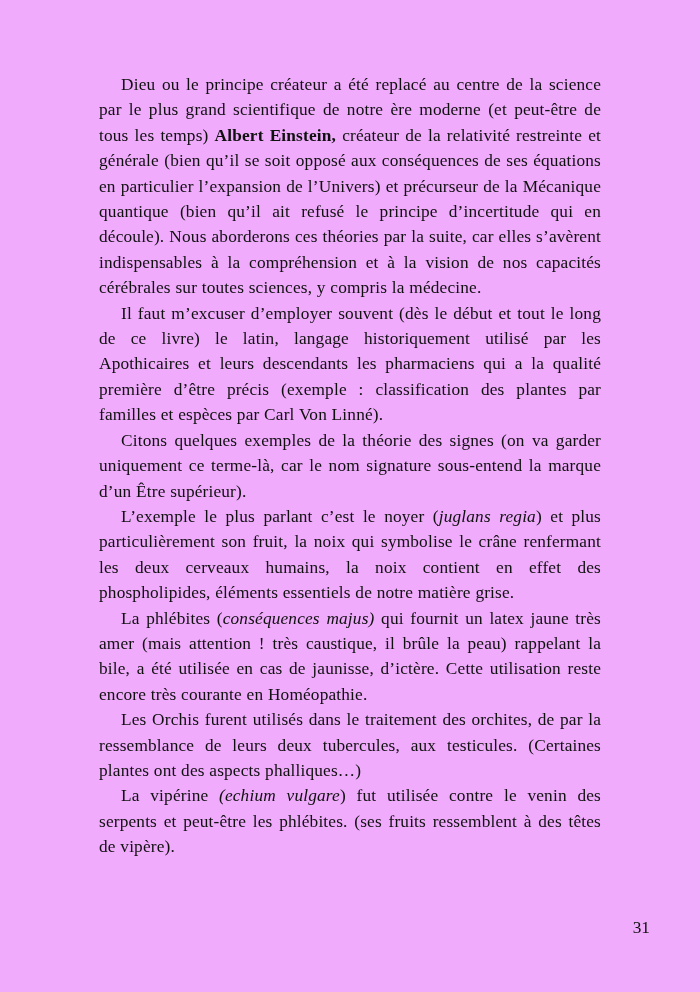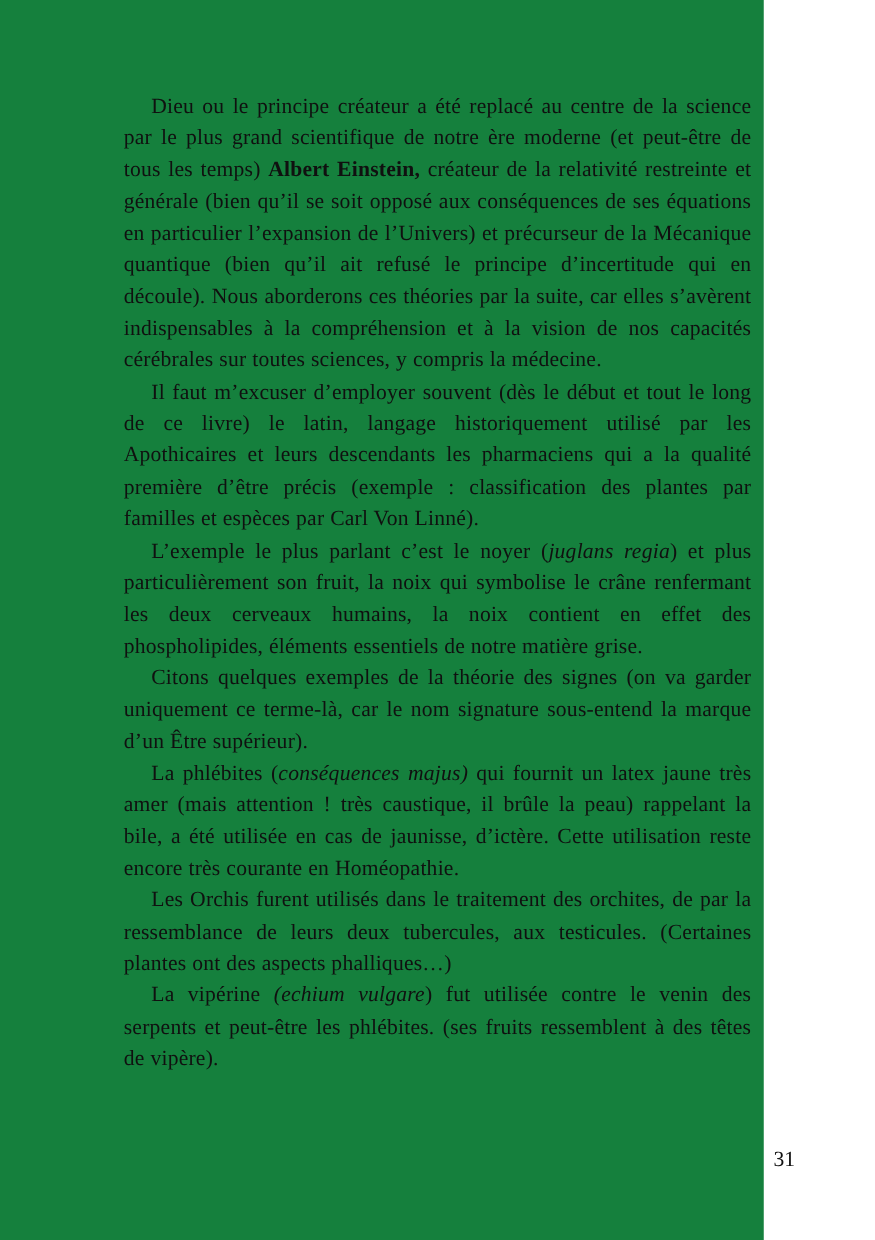--- a/index.html
+++ b/index.html
@@ -15,23 +15,23 @@
     overflow: hidden;
     font-family: "Liberation Serif", "DejaVu Serif", serif;
     color: #000000;
     -webkit-font-smoothing: antialiased;
   }
 
   .page {
     position: absolute;
     left: 0;
     top: 0;
-    width: 611px;
+    width: 700px;
     height: 992px;
-    background: #15803d;
+    background: #f0abfc;
   }
 
   .text-column {
     position: absolute;
     left: 99px;
     top: 72px;
     width: 502px;
     text-align: justify;
     text-justify: inter-word;
     font-size: 17.3px;
@@ -56,41 +56,41 @@
   .bold {
     font-weight: bold;
   }
 
   .italic {
     font-style: italic;
   }
 
   .page-number {
     position: absolute;
-    left: 0;
+    left: 14px;
     top: 915px;
     width: 601px;
     text-align: right;
     font-family: "Liberation Serif", "DejaVu Serif", serif;
     font-size: 17.3px;
     line-height: 25.4px;
     color: #101010;
     padding-left: 35px;
   }
 </style>
 </head>
 <body>
 
 <div class="page">
 
   <div class="text-column">
     <p class="para"><span>Dieu ou le principe créateur a été replacé au centre de la science par le plus grand scientifique de notre ère moderne (et peut-être de tous les temps) </span><span class="bold">Albert Einstein,</span><span> créateur de la relativité restreinte et générale (bien qu’il se soit opposé aux conséquences de ses équations en particulier l’expansion de l’Univers) et précurseur de la Mécanique quantique (bien qu’il ait refusé le principe d’incertitude qui en découle). Nous aborderons ces théories par la suite, car elles s’avèrent indispensables à la compréhension et à la vision de nos capacités cérébrales sur toutes sciences, y compris la médecine.</span></p>
     <p class="para"><span>Il faut m’excuser d’employer souvent (dès le début et tout le long de ce livre) le latin, langage historiquement utilisé par les Apothicaires et leurs descendants les pharmaciens qui a la qualité première d’être précis (exemple : classification des plantes par familles et espèces par Carl Von Linné).</span></p>
+    <p class="para"><span>Citons quelques exemples de la théorie des signes (on va garder uniquement ce terme-là, car le nom signature sous-entend la marque d’un Être supérieur).</span></p>
     <p class="para"><span>L’exemple le plus parlant c’est le noyer (</span><span class="italic">juglans regia</span><span>) et plus particulièrement son fruit, la noix qui symbolise le crâne renfermant les deux cerveaux humains, la noix contient en effet des phospholipides, éléments essentiels de notre matière grise.</span></p>
-    <p class="para"><span>Citons quelques exemples de la théorie des signes (on va garder uniquement ce terme-là, car le nom signature sous-entend la marque d’un Être supérieur).</span></p>
     <p class="para"><span>La phlébites (</span><span class="italic">conséquences majus)</span><span> qui fournit un latex jaune très amer (mais attention ! très caustique, il brûle la peau) rappelant la bile, a été utilisée en cas de jaunisse, d’ictère. Cette utilisation reste encore très courante en Homéopathie.</span></p>
     <p class="para"><span>Les Orchis furent utilisés dans le traitement des orchites, de par la ressemblance de leurs deux tubercules, aux testicules. (Certaines plantes ont des aspects phalliques…)</span></p>
     <p class="para"><span>La vipérine </span><span class="italic">(echium vulgare</span><span>) fut utilisée contre le venin des serpents et peut-être les phlébites. (ses fruits ressemblent à des têtes de vipère).</span></p>
   </div>
 
   <div class="page-number">31</div>
 
 </div>
 
 </body></html>

